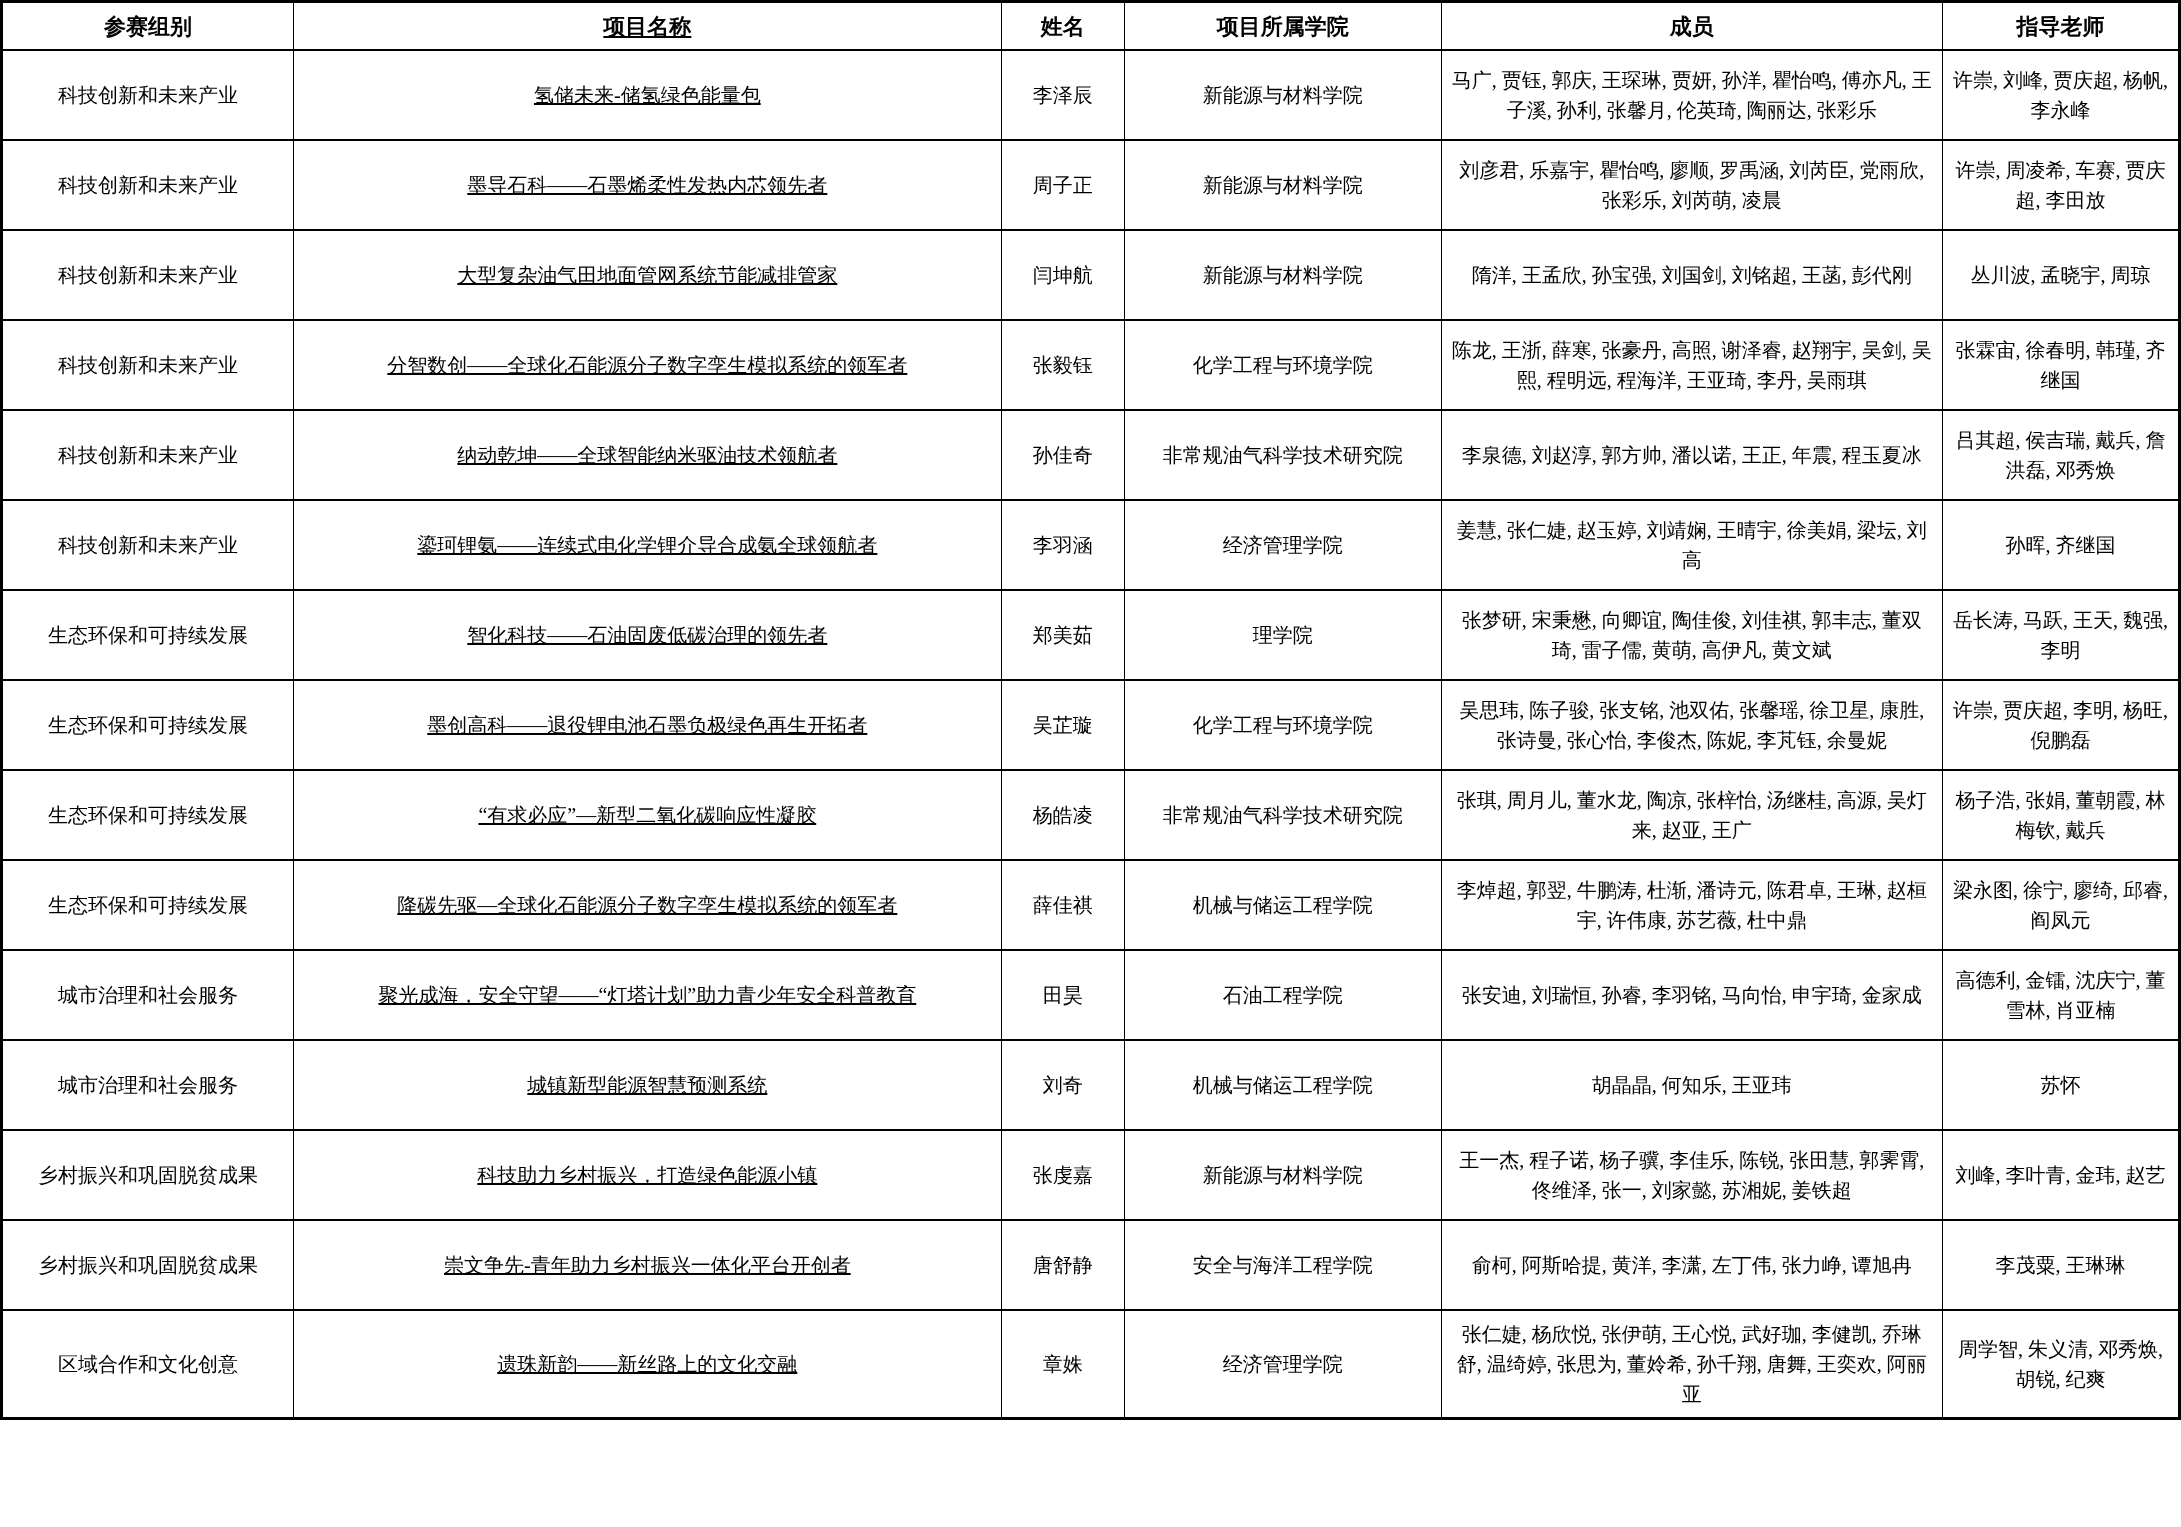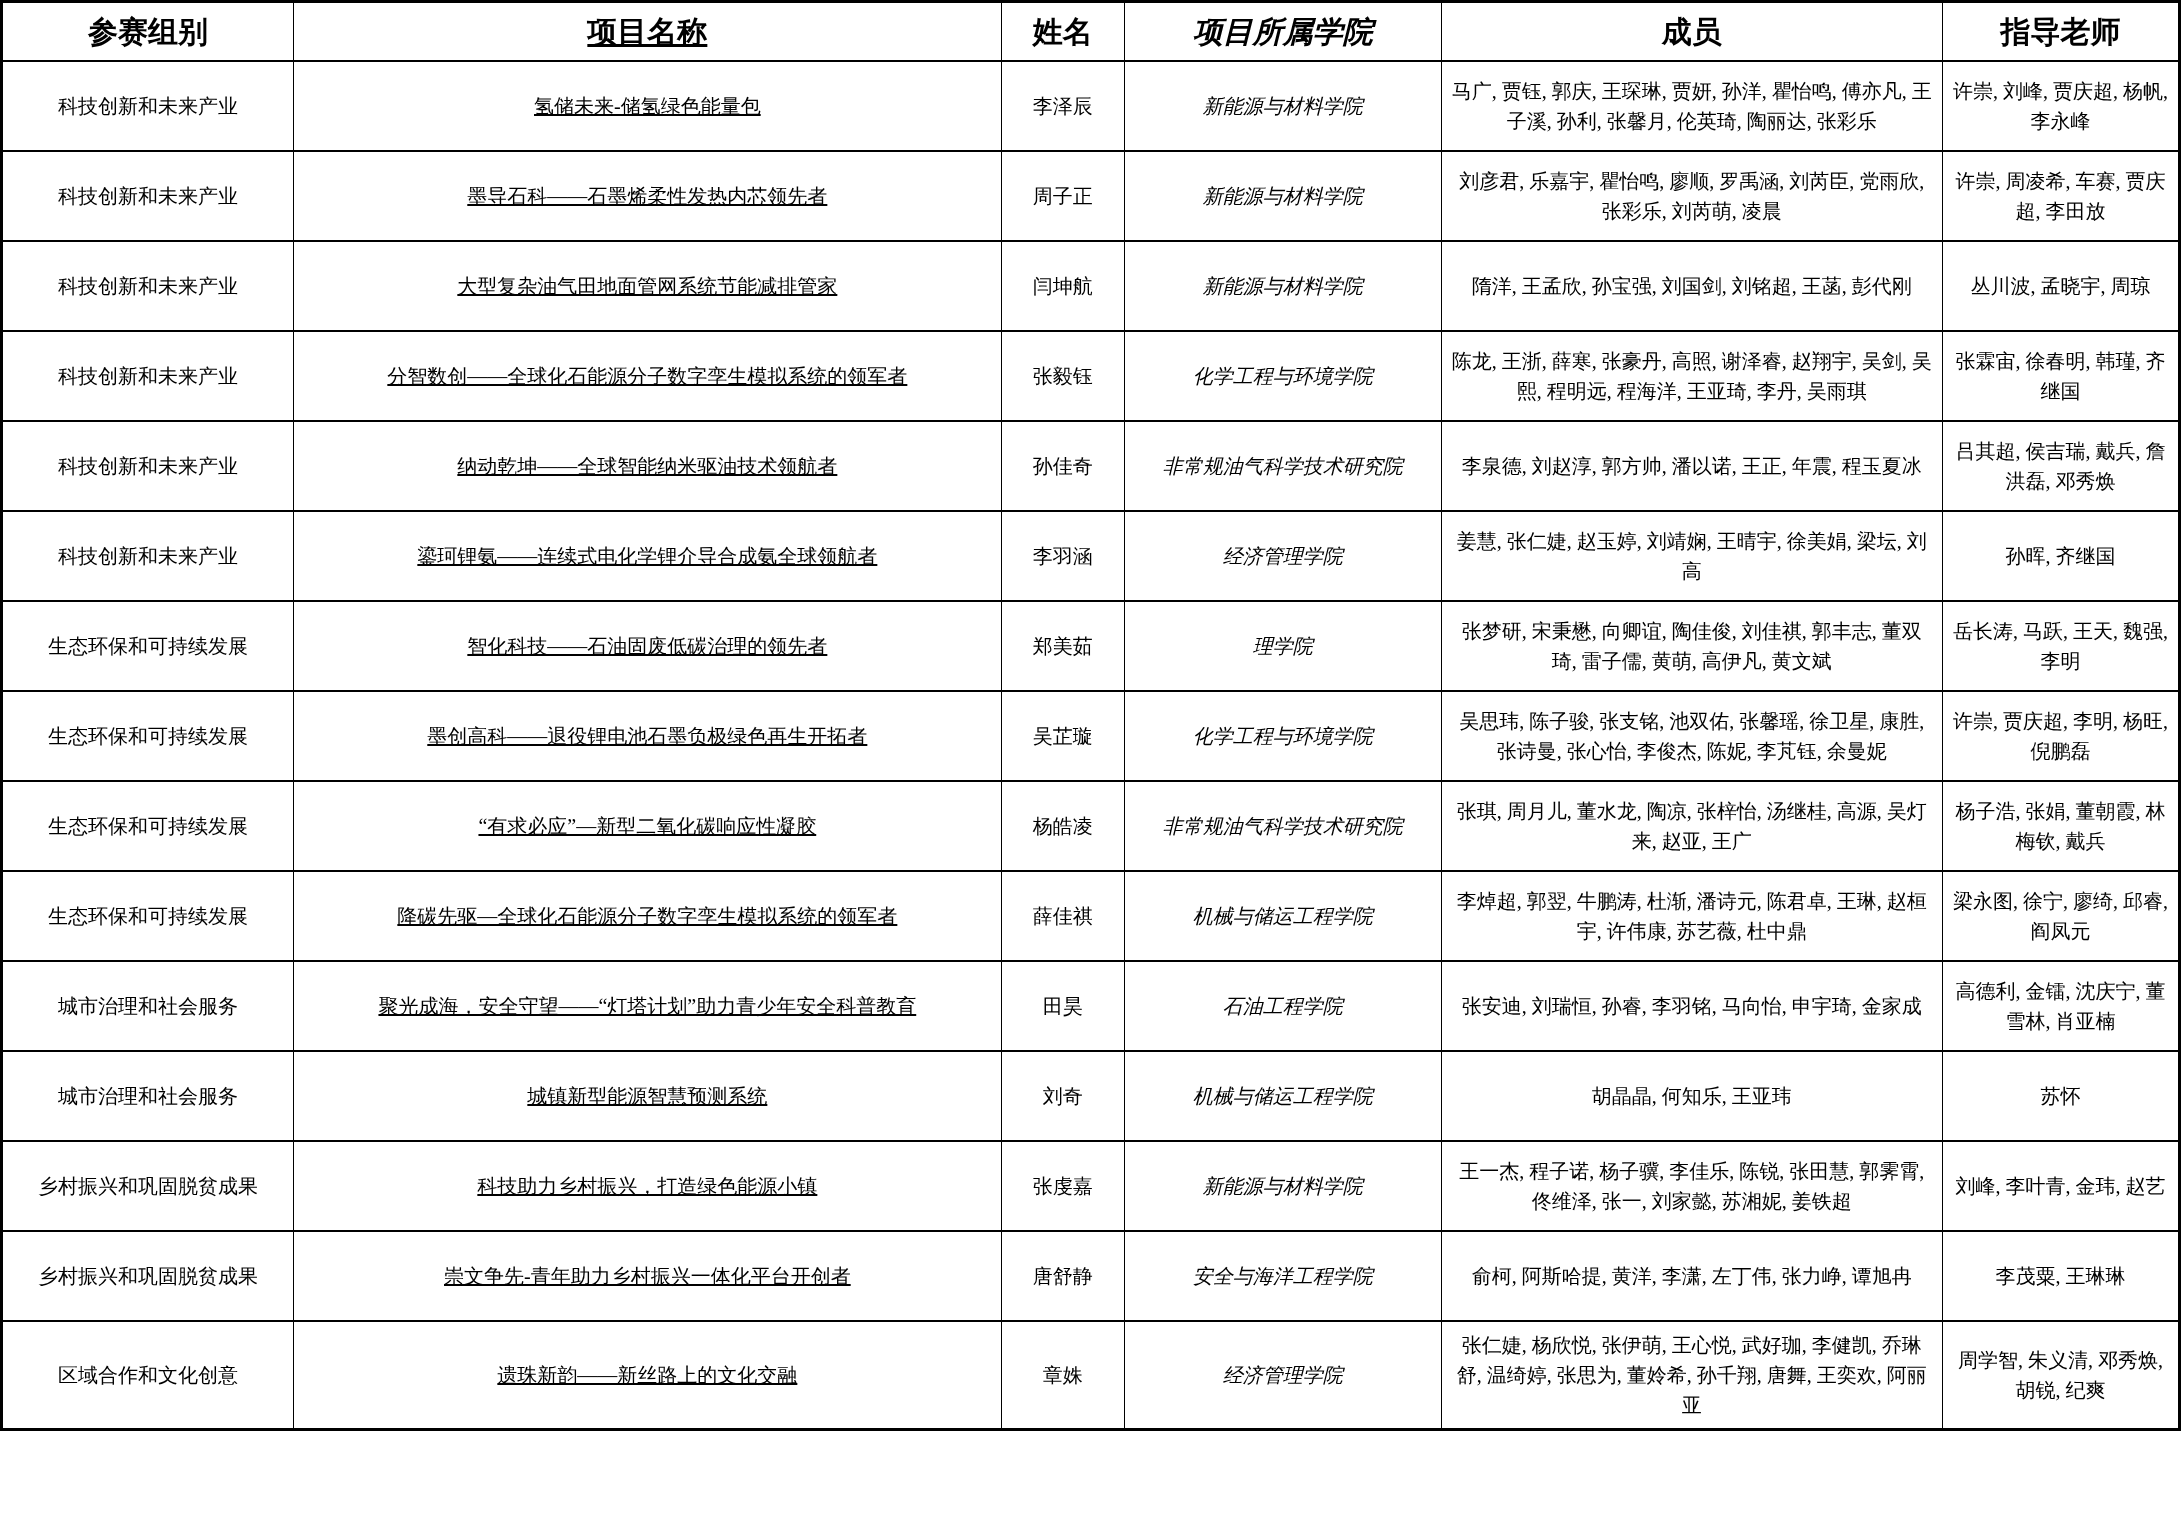--- a/index.html
+++ b/index.html
@@ -22,33 +22,33 @@
     border-left-width: 1.5px;
     border-right-width: 1.5px;
     text-align: center;
     vertical-align: middle;
     padding: 8px 10px;
     font-size: 20px;
     line-height: 1.5;
     word-break: break-word;
   }
   thead th {
-    font-size: 30px;
+    font-size: 22px;
     font-weight: bold;
     height: 34px;
     padding: 6px 4px;
     border-bottom-width: 2.5px;
   }
   tbody td {
     height: 72px;
   }
   .col-group    { width: 13.3%; }
   .col-project  { width: 32.9%; text-decoration: underline; }
   .col-name     { width: 5.4%;  }
-  .col-college  { width: 14.5%; font-style: italic; }
+  .col-college  { width: 14.5%; }
   .col-members  { width: 23.2%; }
   .col-teachers { width: 10.7%; }
 </style>
 </head>
 <body>
 
 <table>
   <thead>
     <tr>
         <th class="col-group">参赛组别</th>

